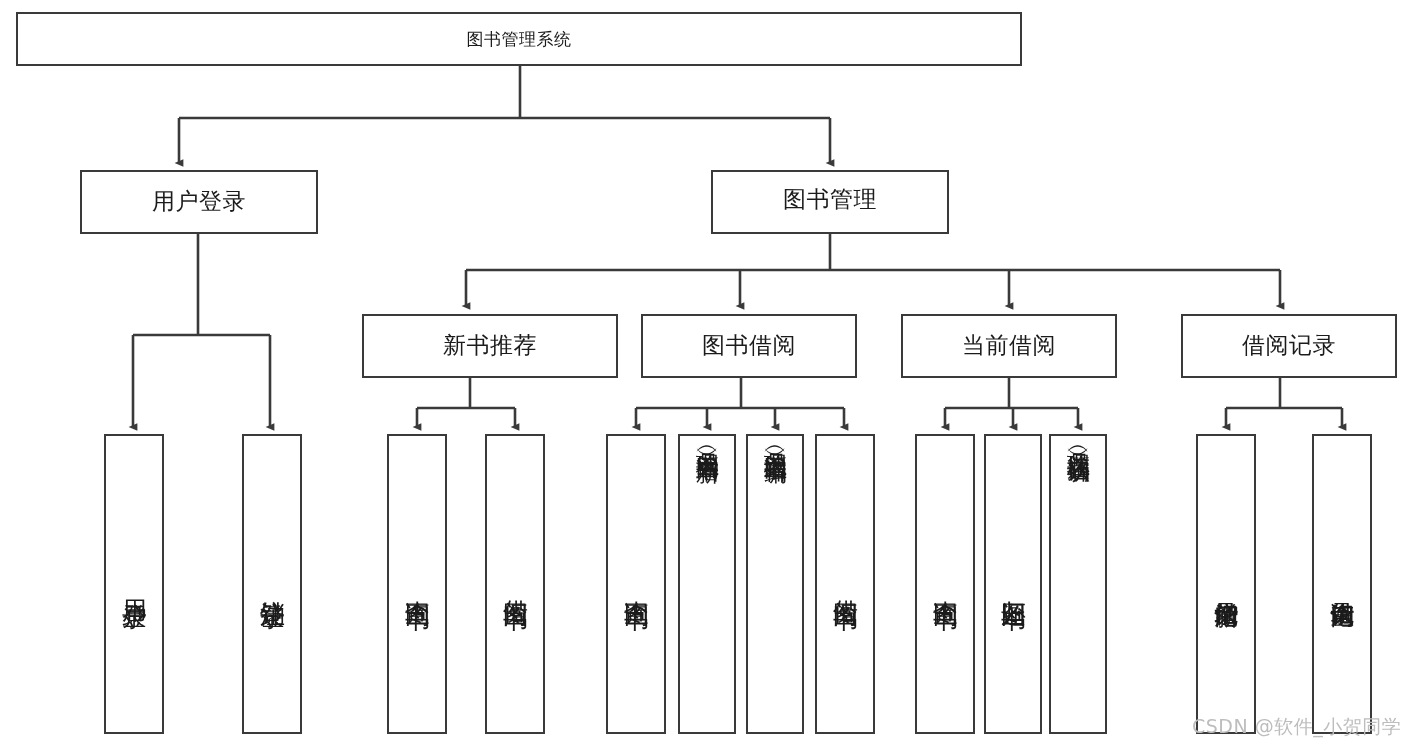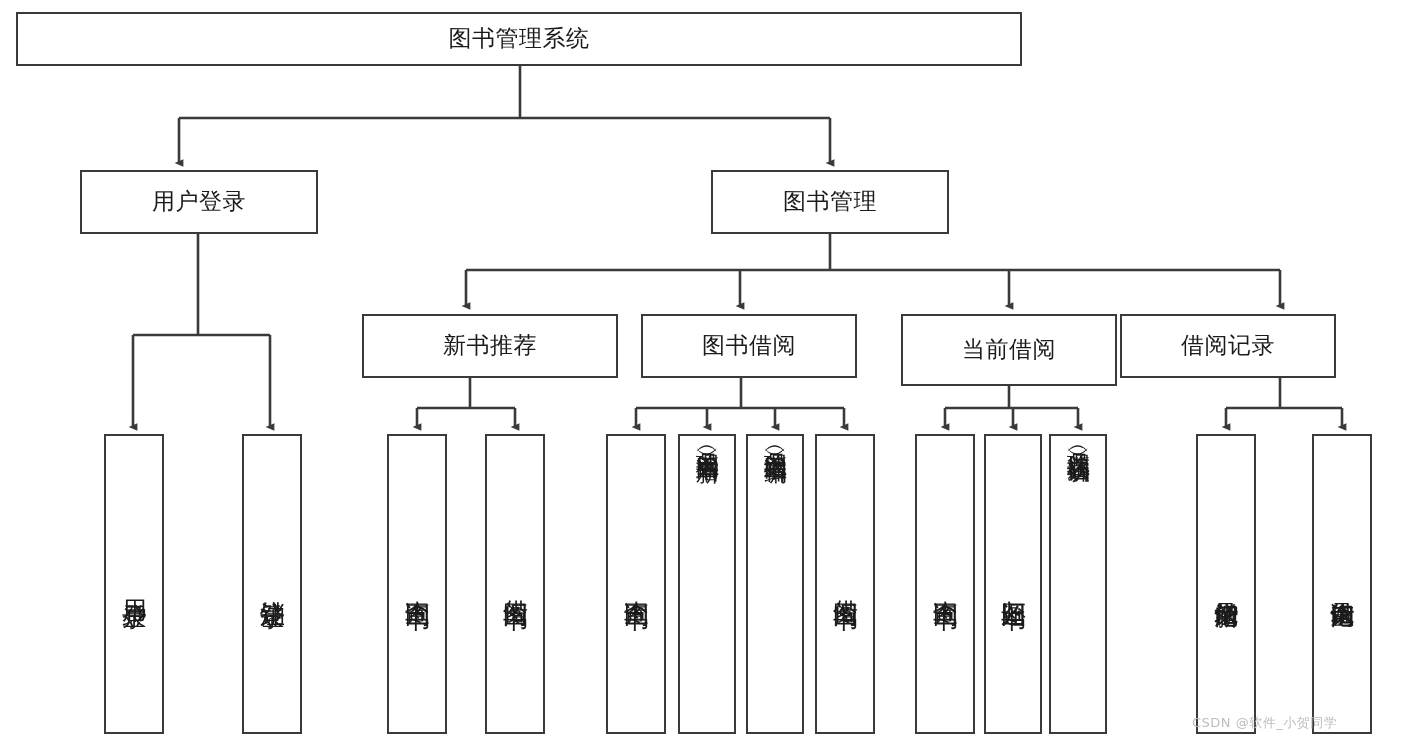--- a/index.html
+++ b/index.html
@@ -41,21 +41,21 @@
     display: block;
     text-align: center;
     line-height: 1.18;
     letter-spacing: 0.5px;
     white-space: nowrap;
   }
   .node.horizontal .node-label {
     font-size: 23px;
   }
   .node.root .node-label {
-    font-size: 23px;
+    font-size: 17px;
   }
   .node.vertical {
     align-items: center;
     justify-content: center;
     padding: 6px 0;
   }
   .node.vertical .node-label {
     writing-mode: vertical-rl;
     text-orientation: upright;
     font-size: 25px;
@@ -67,21 +67,21 @@
     font-size: 24px;
     letter-spacing: 0px;
   }
   .node.vertical.xlong .node-label {
     font-size: 23px;
     letter-spacing: -1px;
   }
   .watermark {
     position: absolute;
     color: #bdbdbd;
-    font-size: 13px;
+    font-size: 19px;
     white-space: nowrap;
     z-index: 5;
     letter-spacing: 0.5px;
   }
 </style>
 </head>
 <body>
 
 <div id="diagram">
 
@@ -136,37 +136,37 @@
   </svg>
 
   <div class="node root horizontal" style="left:16px; top:12px; width:1006px; height:54px;">
     <span class="node-label">图书管理系统</span>
   </div>
 
   <div class="node horizontal" style="left:80px; top:170px; width:238px; height:64px;">
     <span class="node-label">用户登录</span>
   </div>
 
-  <div class="node horizontal" style="left:711px; top:170px; width:238px; height:64px;">
+  <div class="node horizontal" style="left:711px; top:170px; width:238px; height:64px;font-family:Liberation Mono, monospace;">
     <span class="node-label">图书管理</span>
   </div>
 
   <div class="node horizontal" style="left:362px; top:314px; width:256px; height:64px;">
     <span class="node-label">新书推荐</span>
   </div>
 
   <div class="node horizontal" style="left:633px; top:314px; width:216px; height:64px;margin-left:8px;">
     <span class="node-label">图书借阅</span>
   </div>
 
-  <div class="node horizontal" style="left:901px; top:314px; width:216px; height:72px;">
+  <div class="node horizontal" style="left:901px; top:314px; width:216px; height:64px;">
     <span class="node-label">当前借阅</span>
   </div>
 
-  <div class="node horizontal" style="left:1120px; top:314px; width:216px; height:64px;">
+  <div class="node horizontal" style="left:1181px; top:314px; width:216px; height:64px;">
     <span class="node-label">借阅记录</span>
   </div>
 
   <div class="node vertical" style="left:104px; top:434px; width:60px; height:300px;">
     <span class="node-label">用户登录</span>
   </div>
 
   <div class="node vertical" style="left:242px; top:434px; width:60px; height:300px;">
     <span class="node-label">注销登录</span>
   </div>

